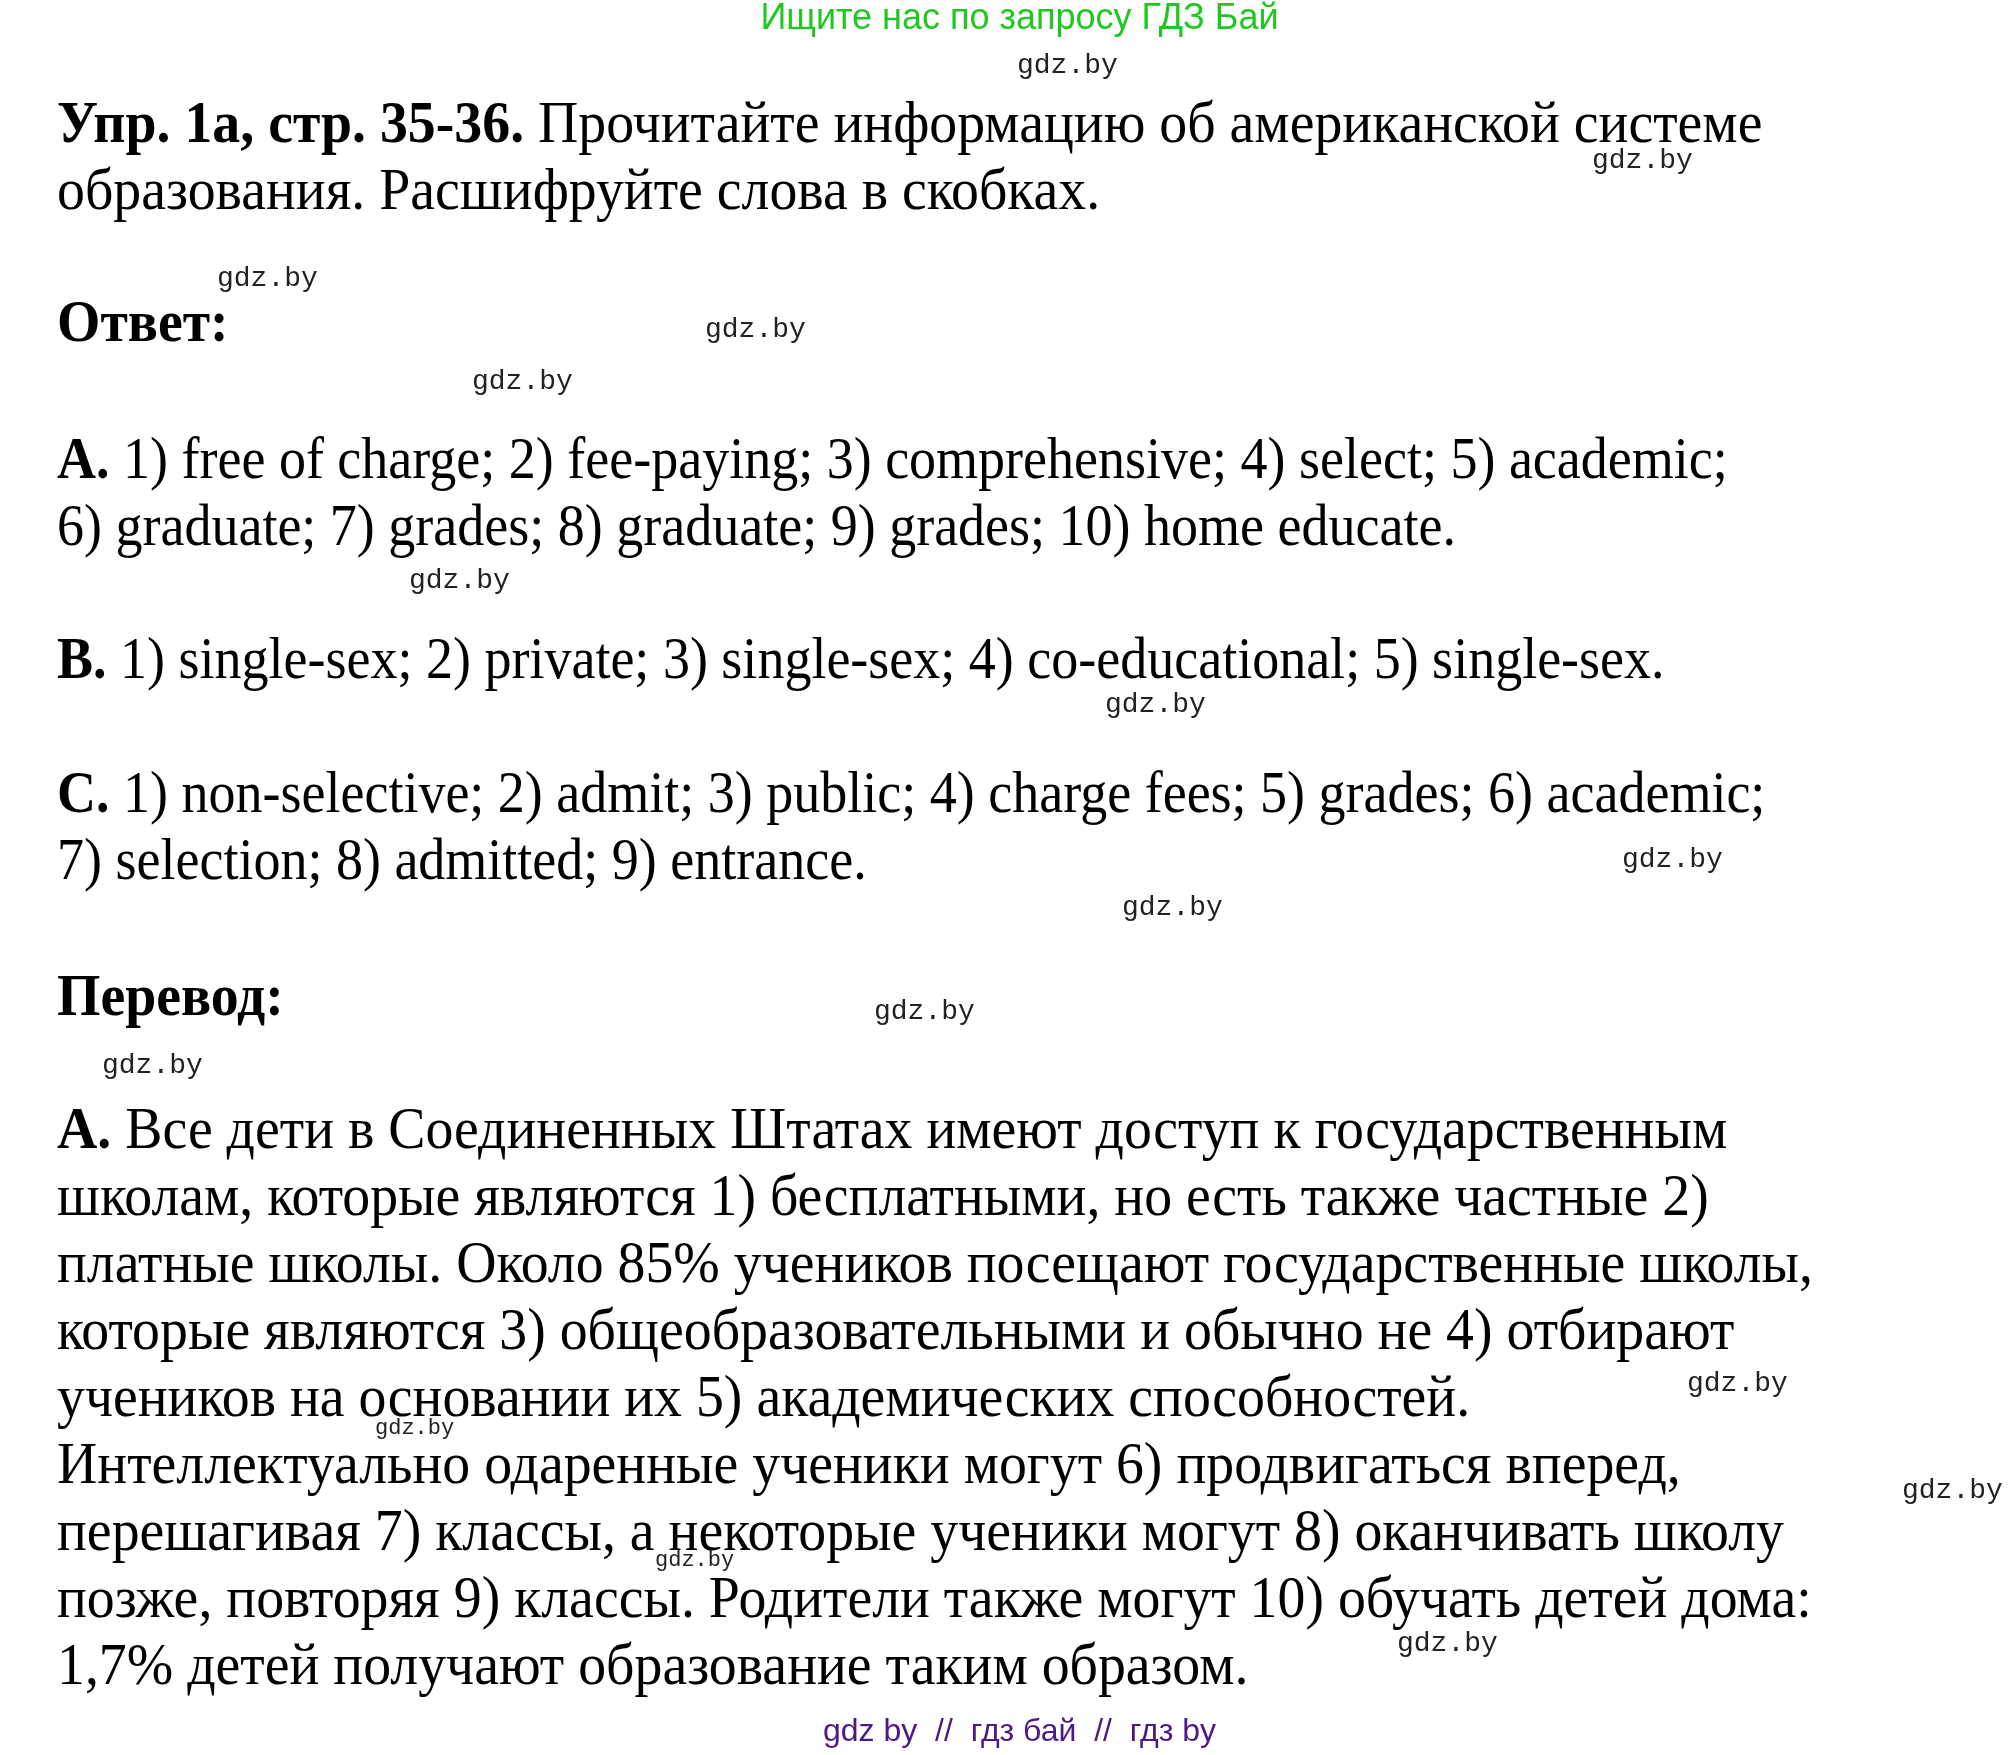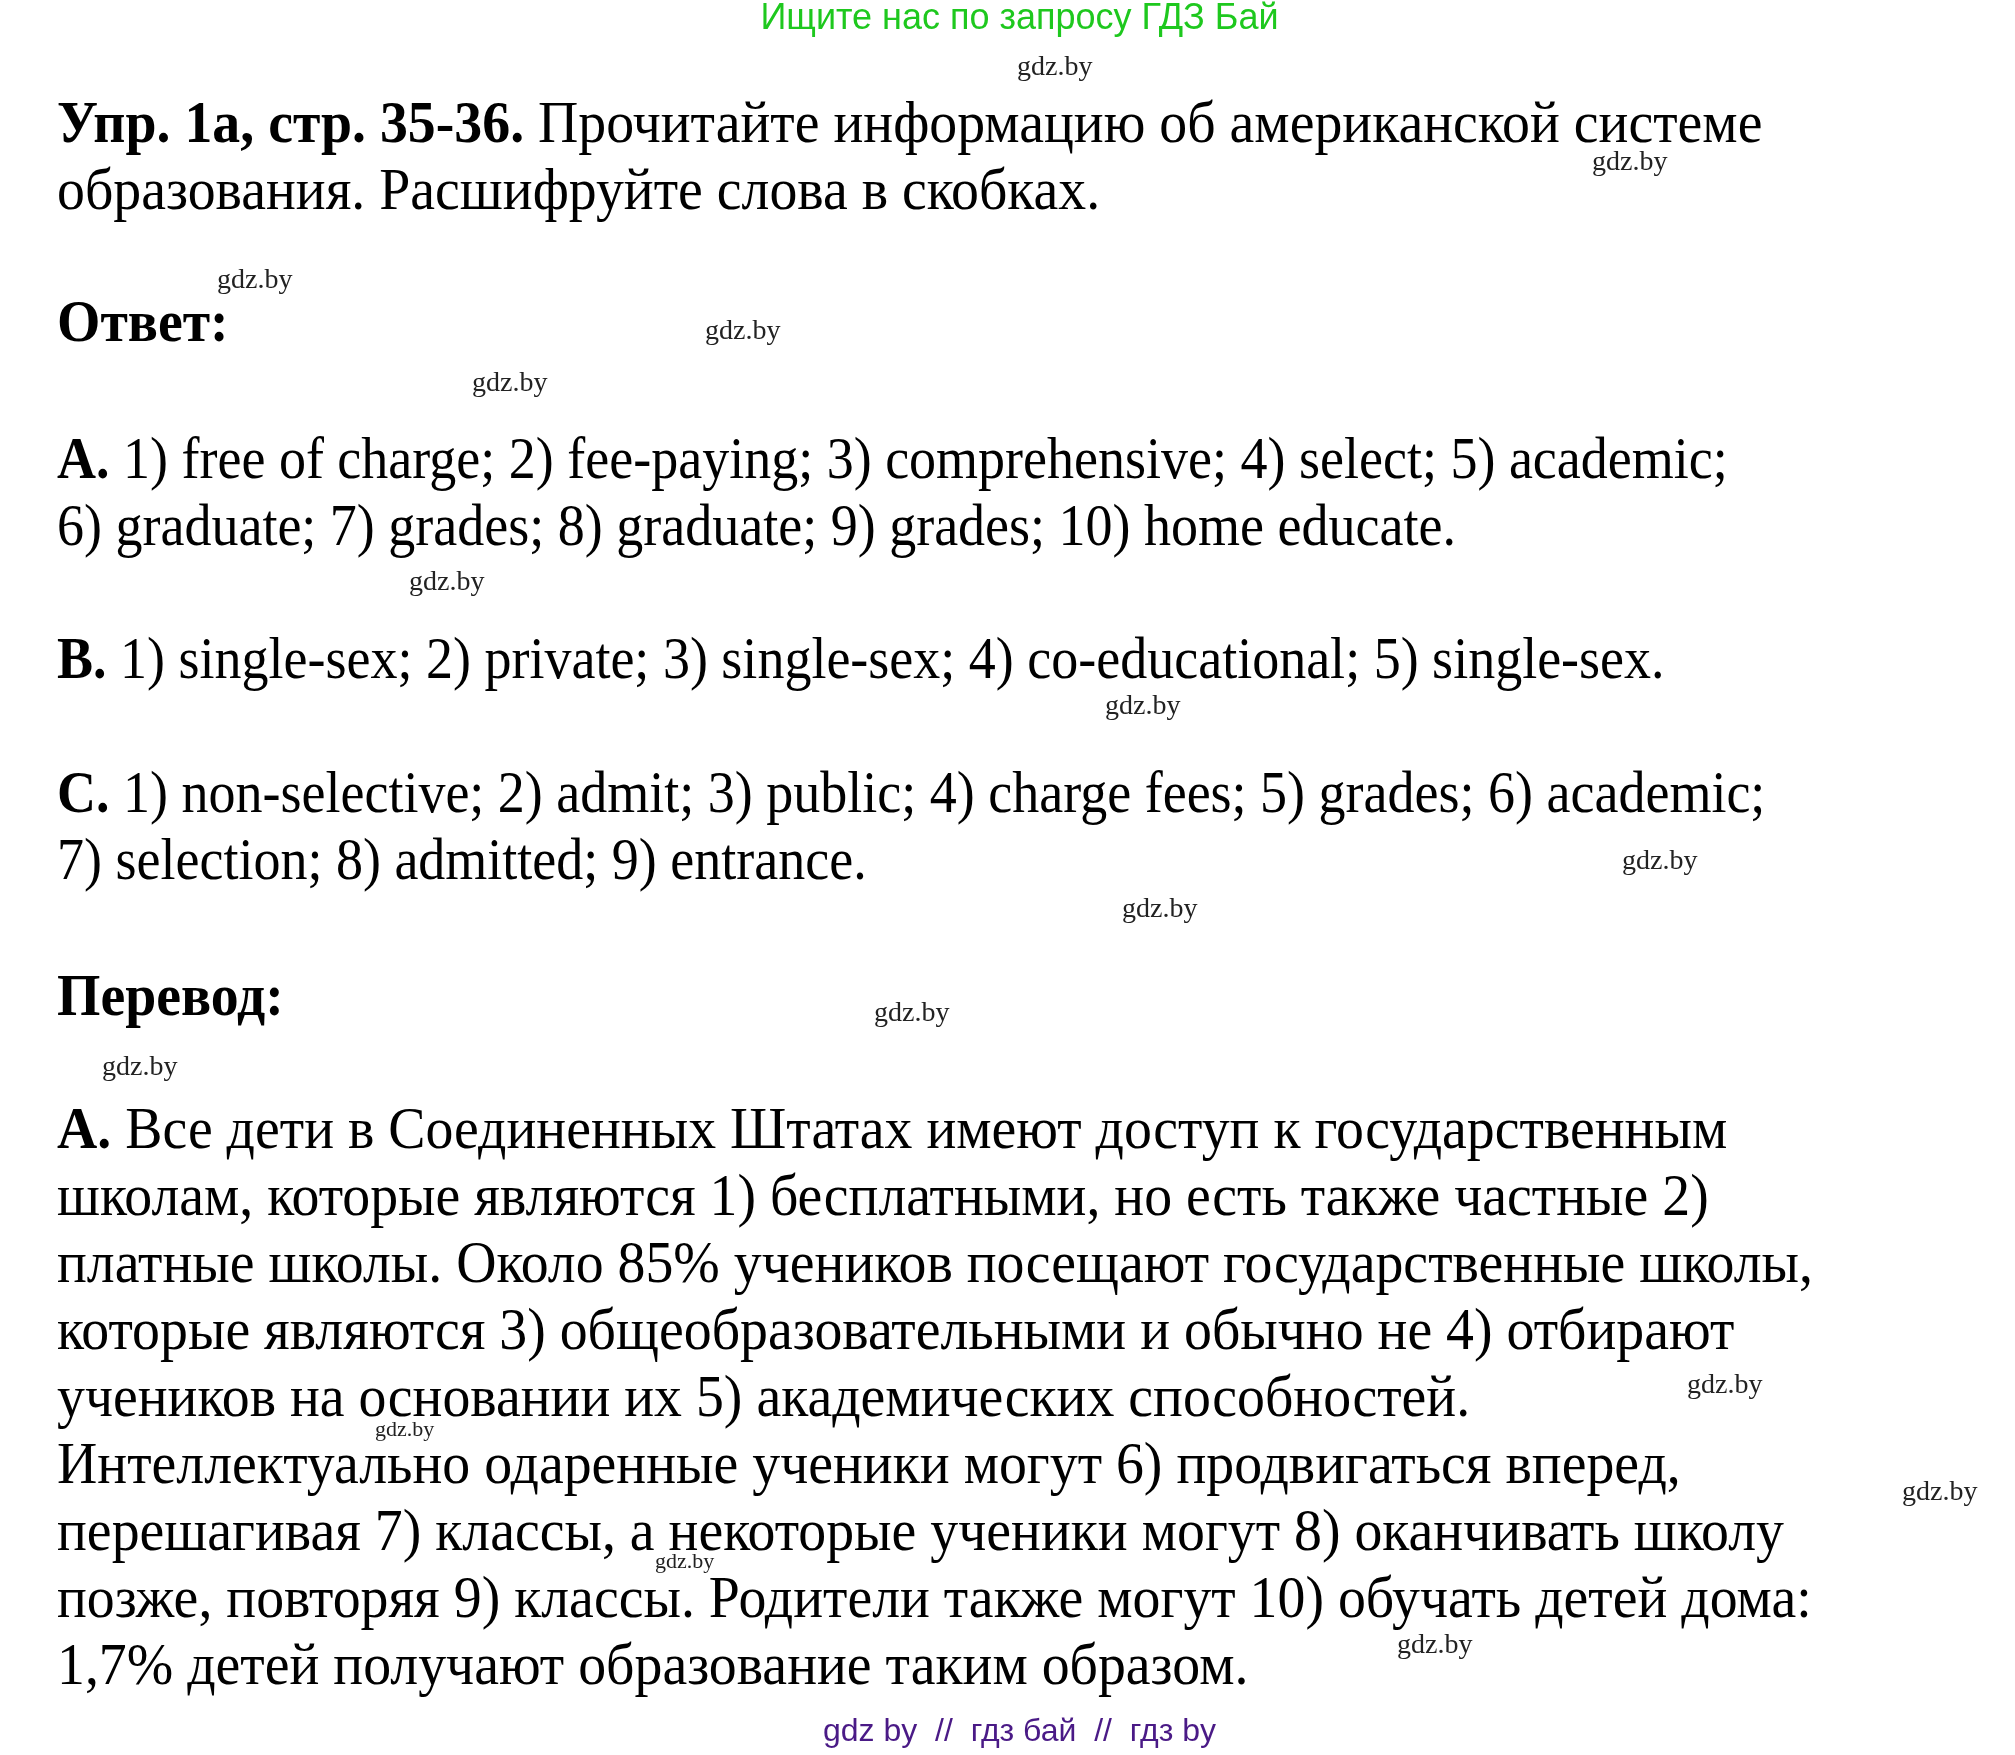--- a/index.html
+++ b/index.html
@@ -18,21 +18,21 @@
   }
 
   .line {
     position: absolute; left: 45px; white-space: nowrap;
     font-family: "Liberation Serif", serif; font-size: 60px; color: #000;
     transform-origin: 0 0; line-height: 1;
   }
   .line b { font-weight: bold; }
 
   .wm {
-    position: absolute; font-family: Liberation Serif, serif;
+    position: absolute; font-family: Liberation Mono, monospace;
     font-size: 28px; color: #222; white-space: nowrap; line-height: 1;
   }
   .wm.small { font-size: 22px; }
 </style>
 </head>
 <body>
 
 <div class="page">
 
   <div class="top-banner">Ищите нас по запросу ГДЗ Бай</div>

